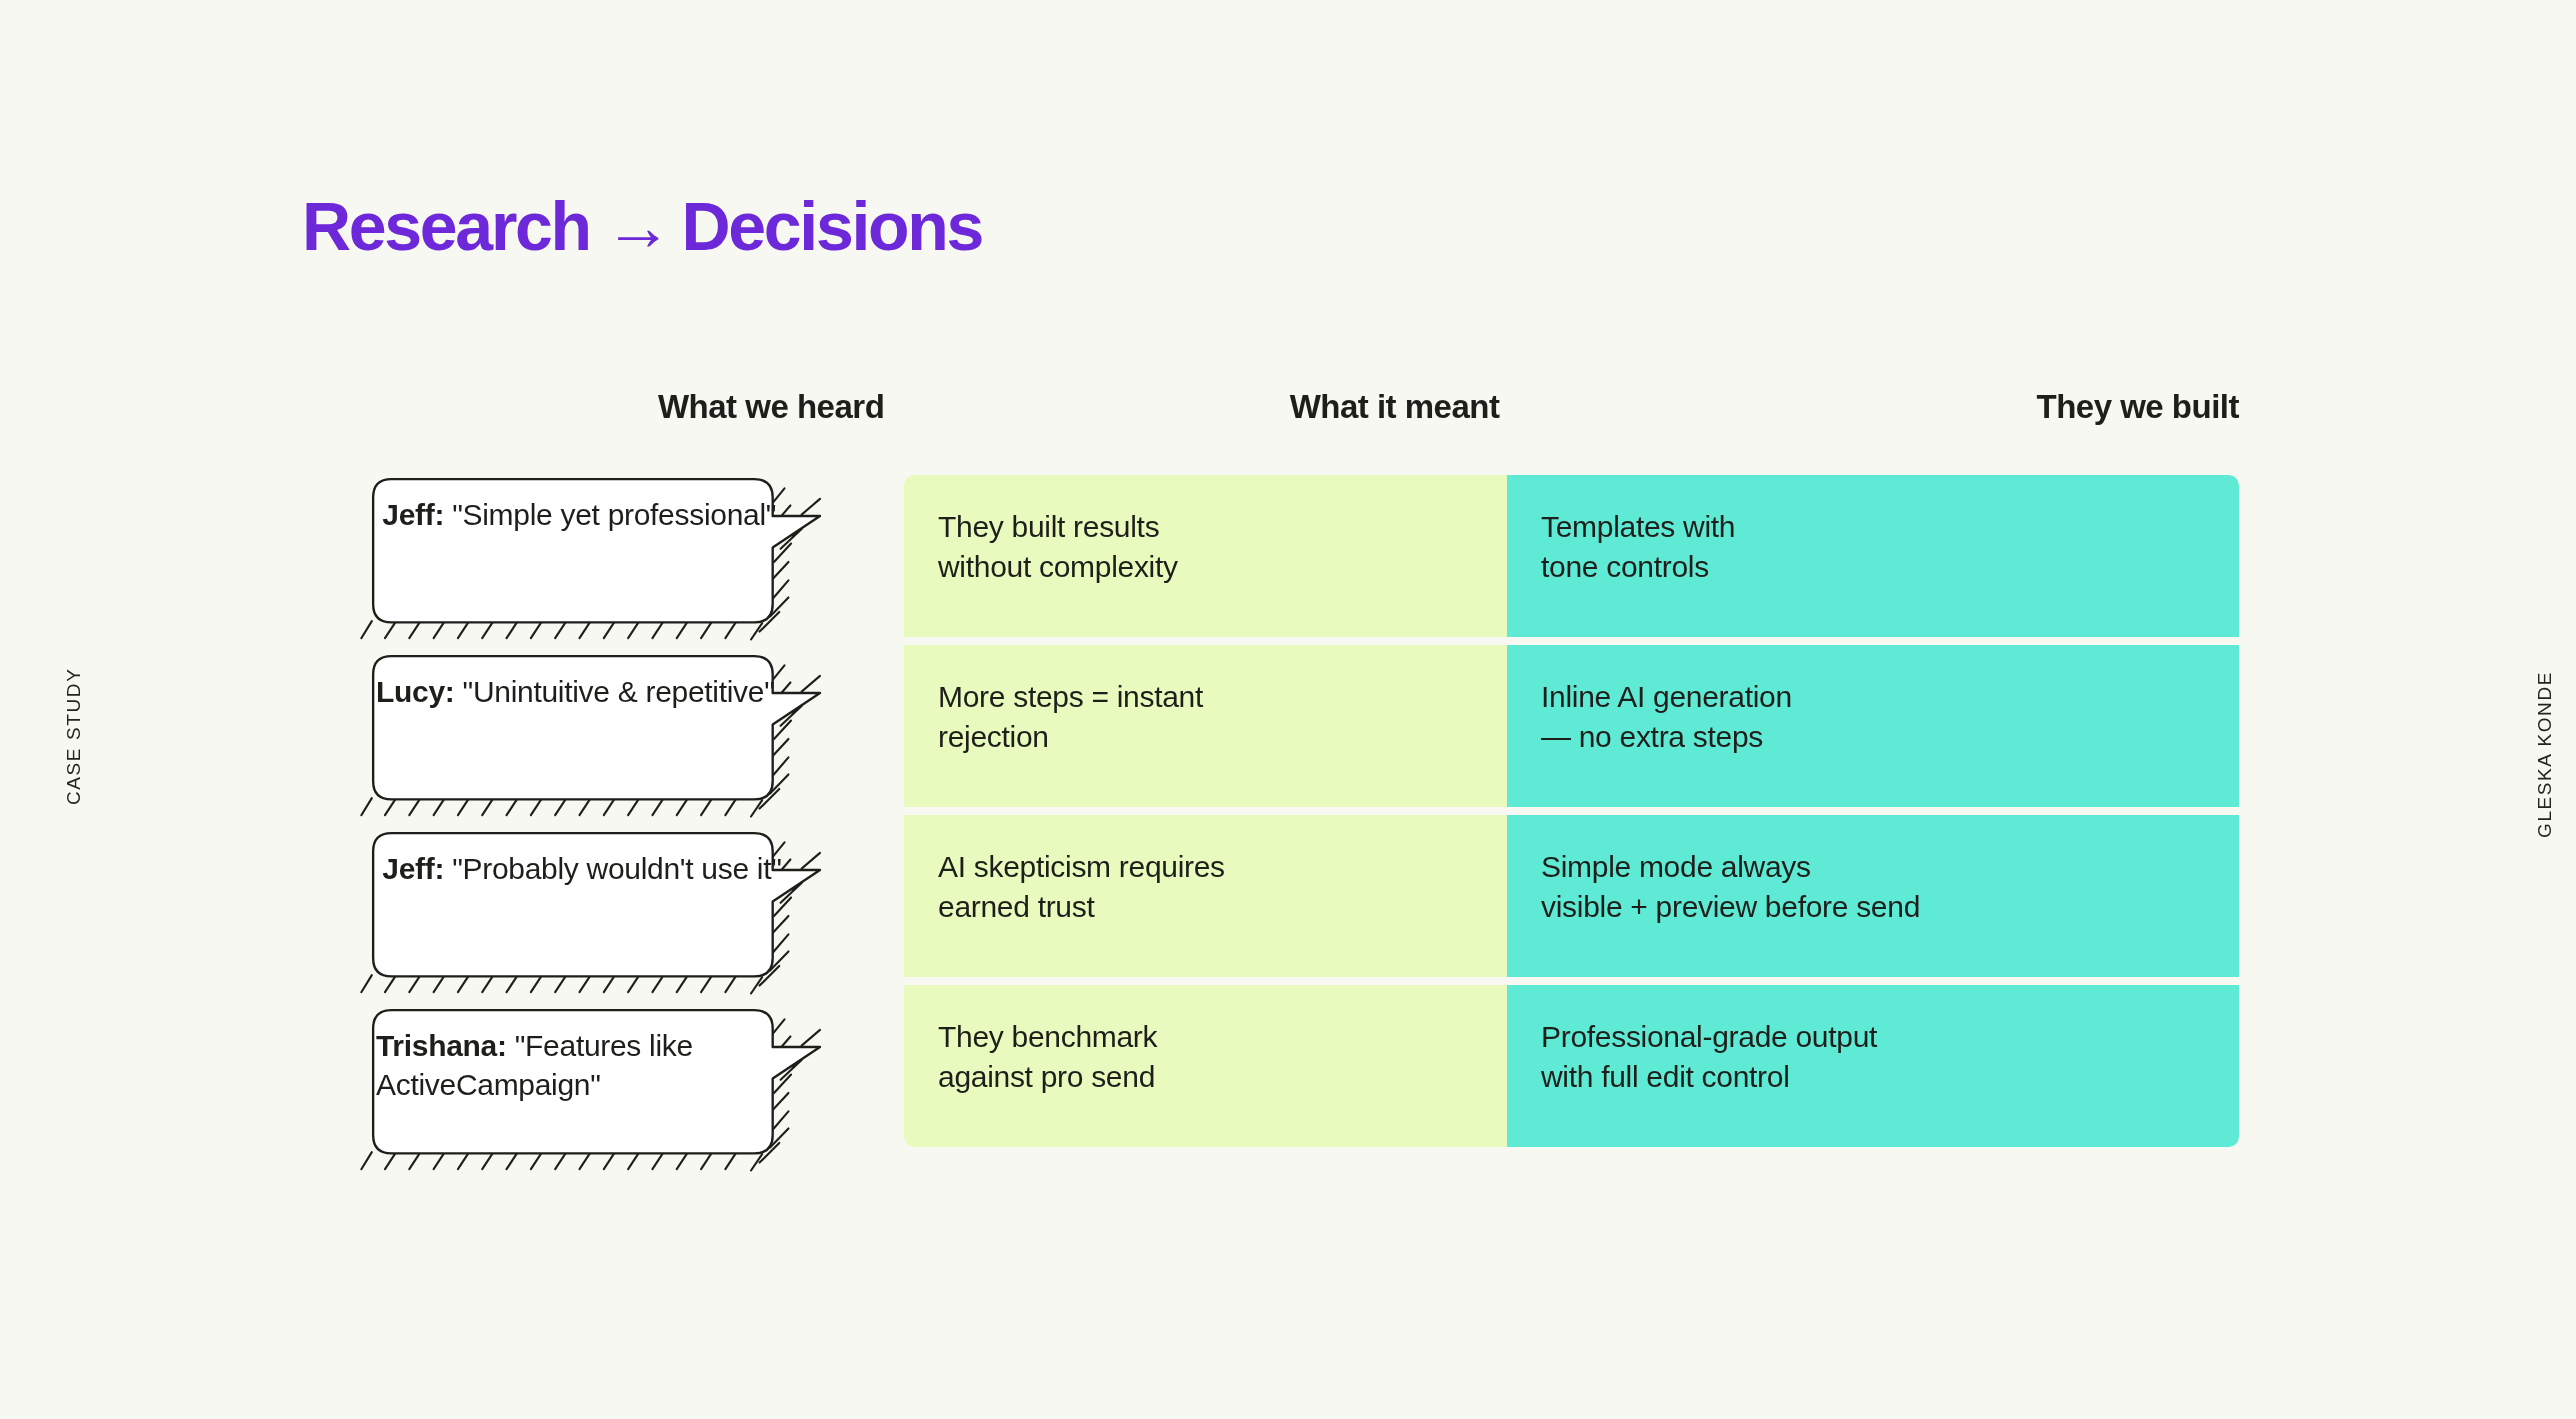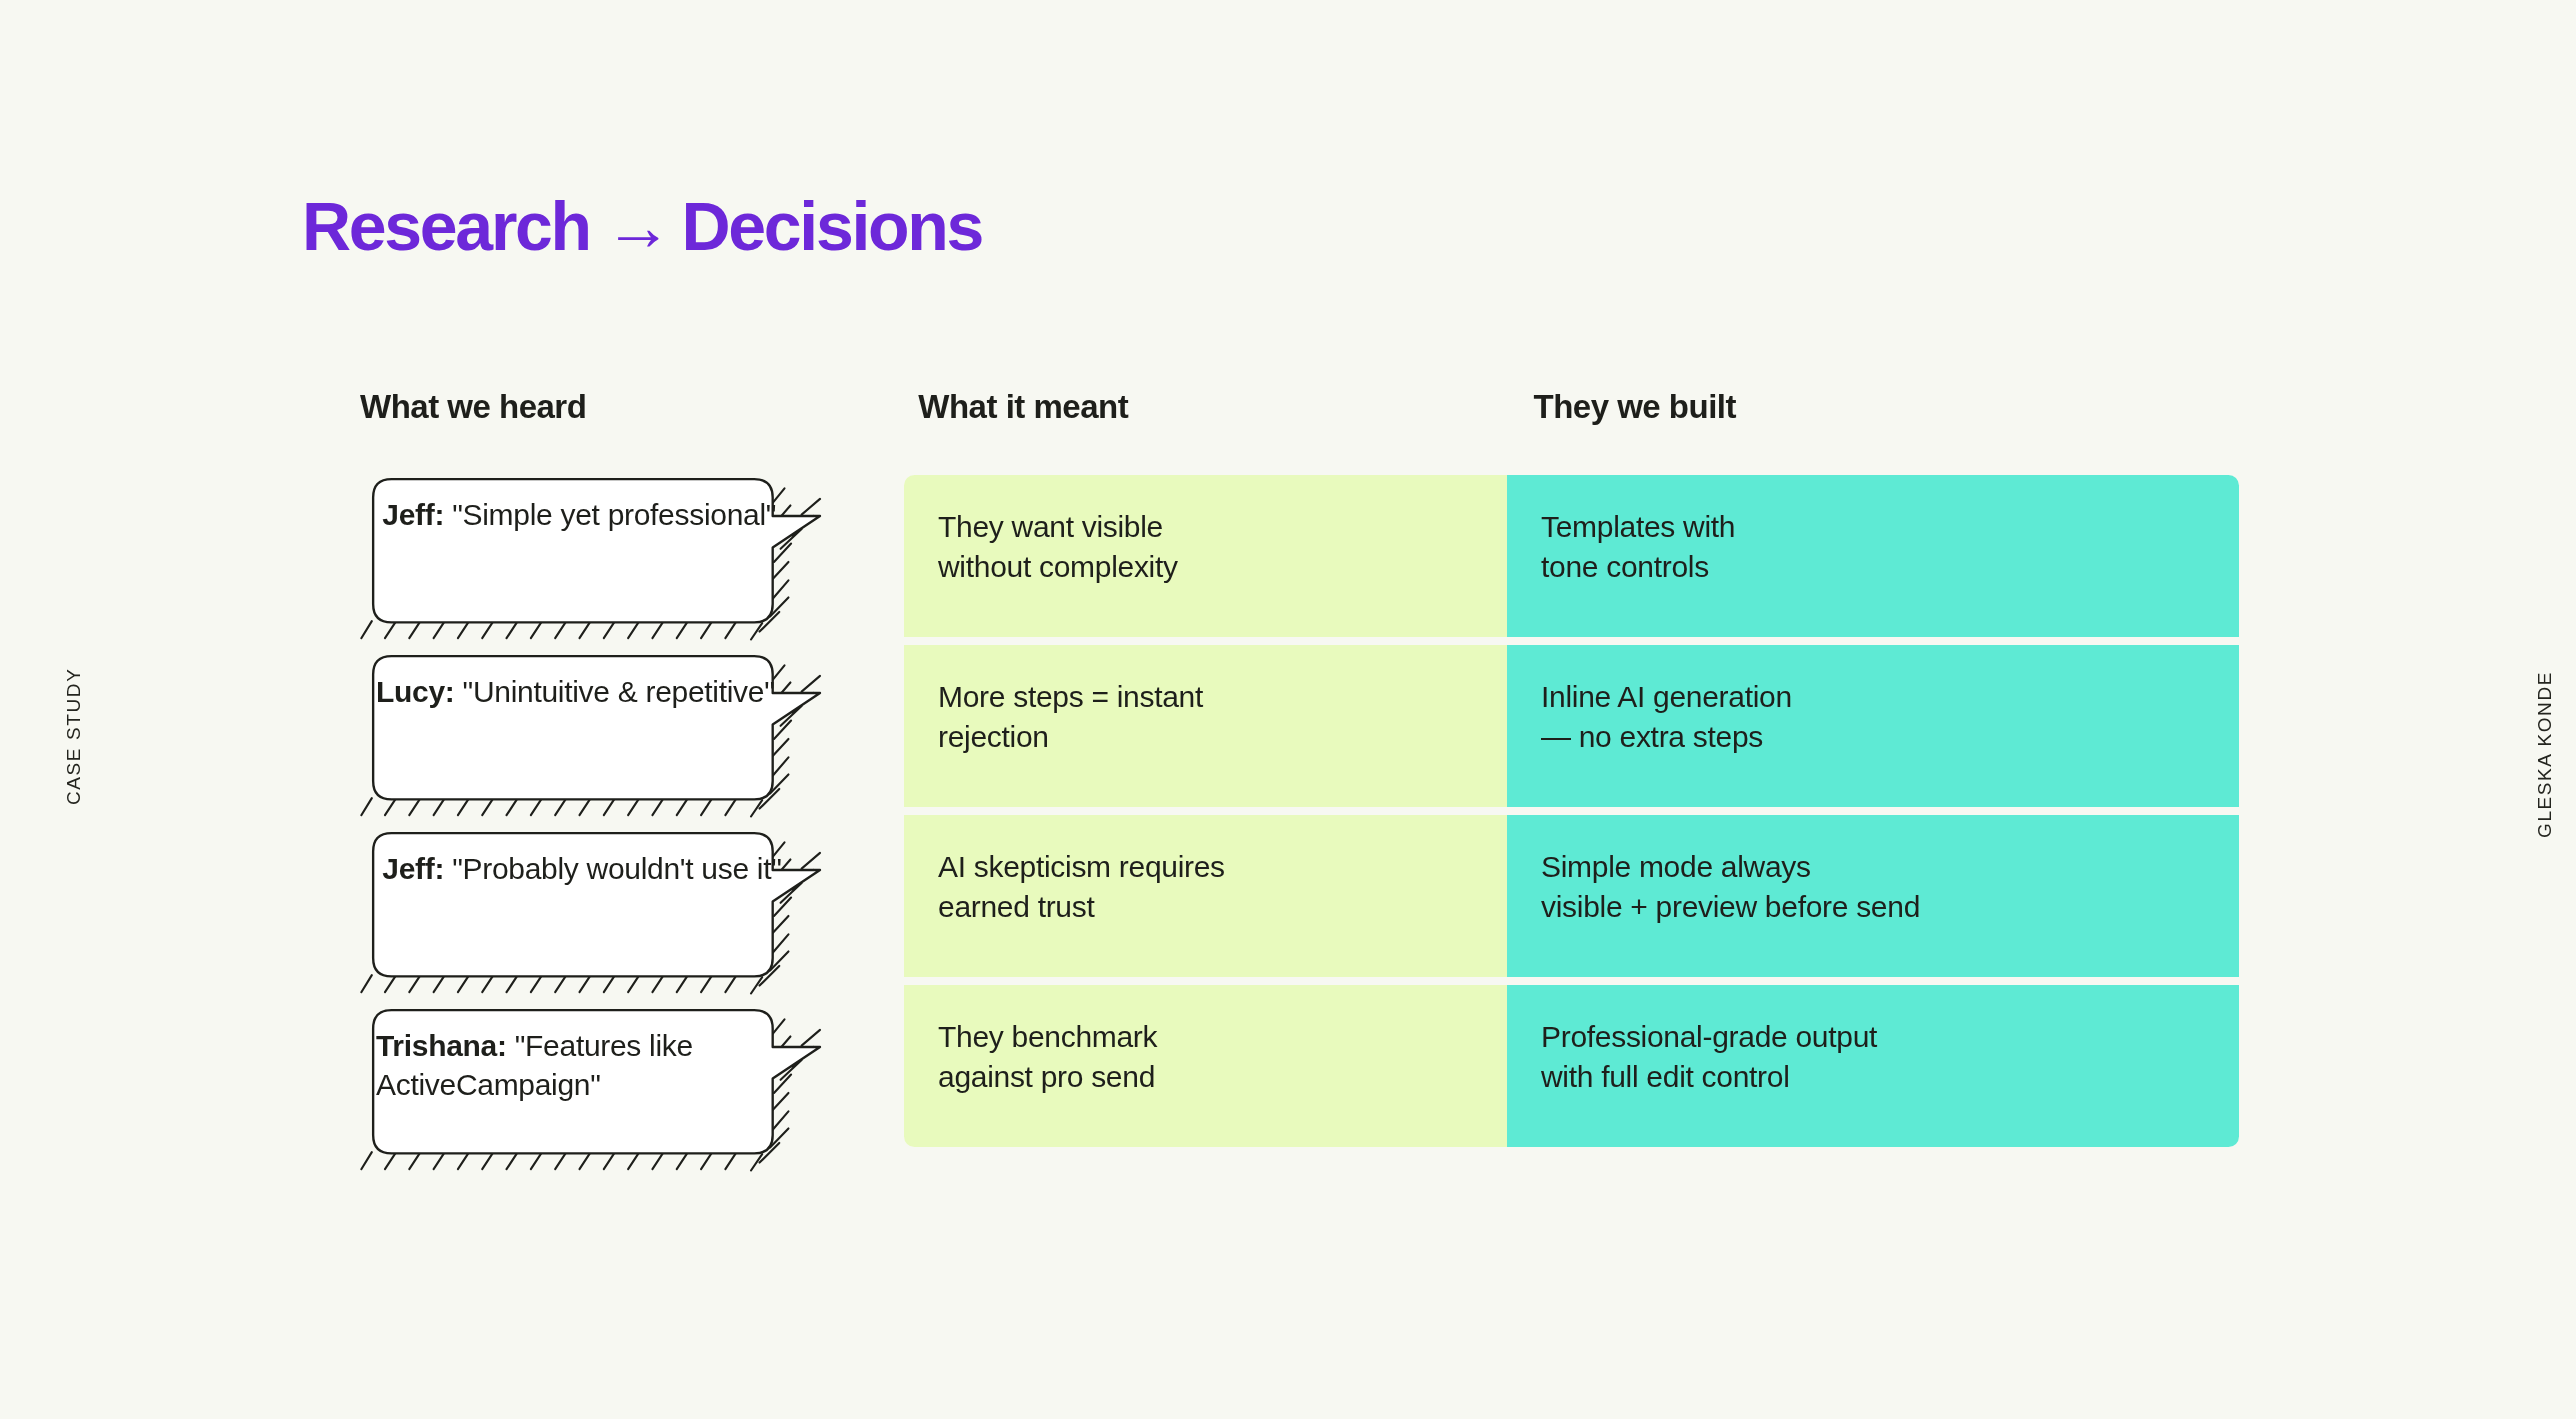--- a/index.html
+++ b/index.html
@@ -57,20 +57,21 @@
   .head-row {
     display: flex;
     height: 87px;
   }
   .col-head {
     font-size: 33px;
     font-weight: 800;
     letter-spacing: -0.5px;
     color: #1e1f1b;
     white-space: nowrap;
+    text-align: right;
   }
   .col-a { width: 544px; }
   .col-b { width: 603px; }
   .col-c { width: 732px; }
   .head-a { padding-left: 0px; }
   .head-b { padding-left: 34px; }
   .head-c { padding-left: 34px; }
 
   .body-rows { display: flex; }
   .col-quotes { width: 544px; }
@@ -304,21 +305,21 @@
         <div class="bubble-text" style="left:16px;width:434px">
           <b>Trishana:</b>
           <span>"Features like ActiveCampaign"</span>
         </div>
       </div>
 
     </div>
 
     <div class="col-meant">
       <div class="cell cell-meant first">
-        <span class="cell-line">They want visible</span>
+        <span class="cell-line">They built results</span>
         <span class="cell-line">without complexity</span>
       </div>
       <div class="cell cell-meant">
         <span class="cell-line">More steps = instant</span>
         <span class="cell-line">rejection</span>
       </div>
       <div class="cell cell-meant">
         <span class="cell-line">AI skepticism requires</span>
         <span class="cell-line">earned trust</span>
       </div>

